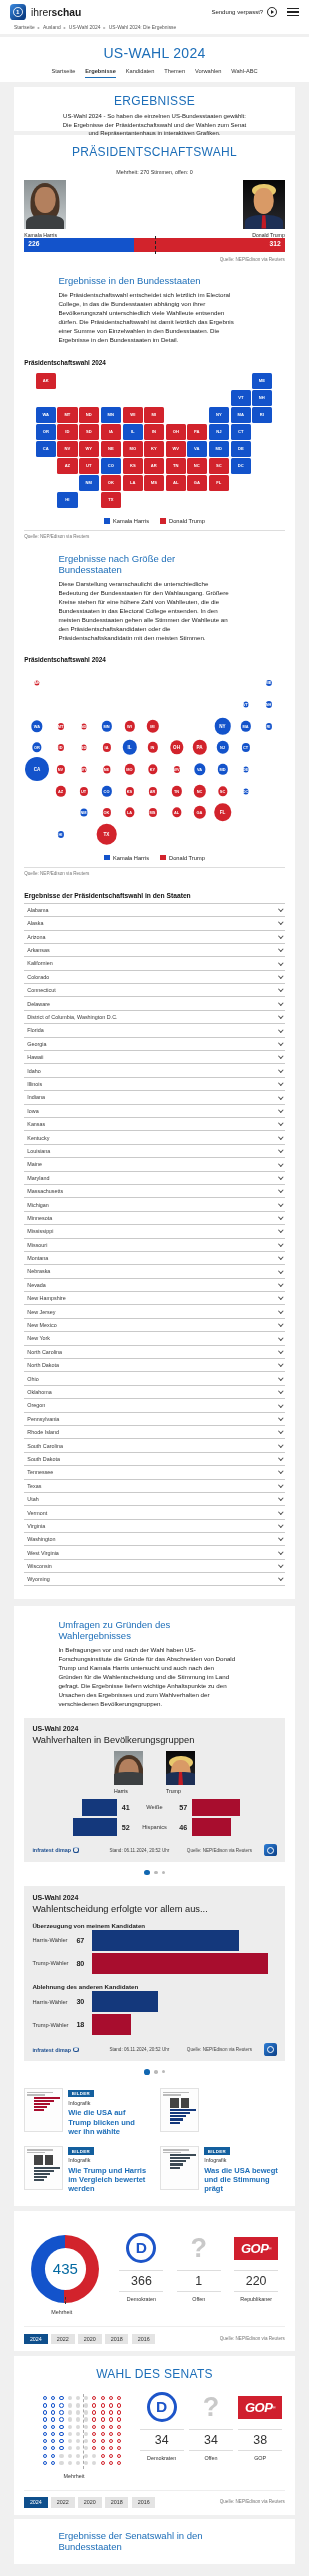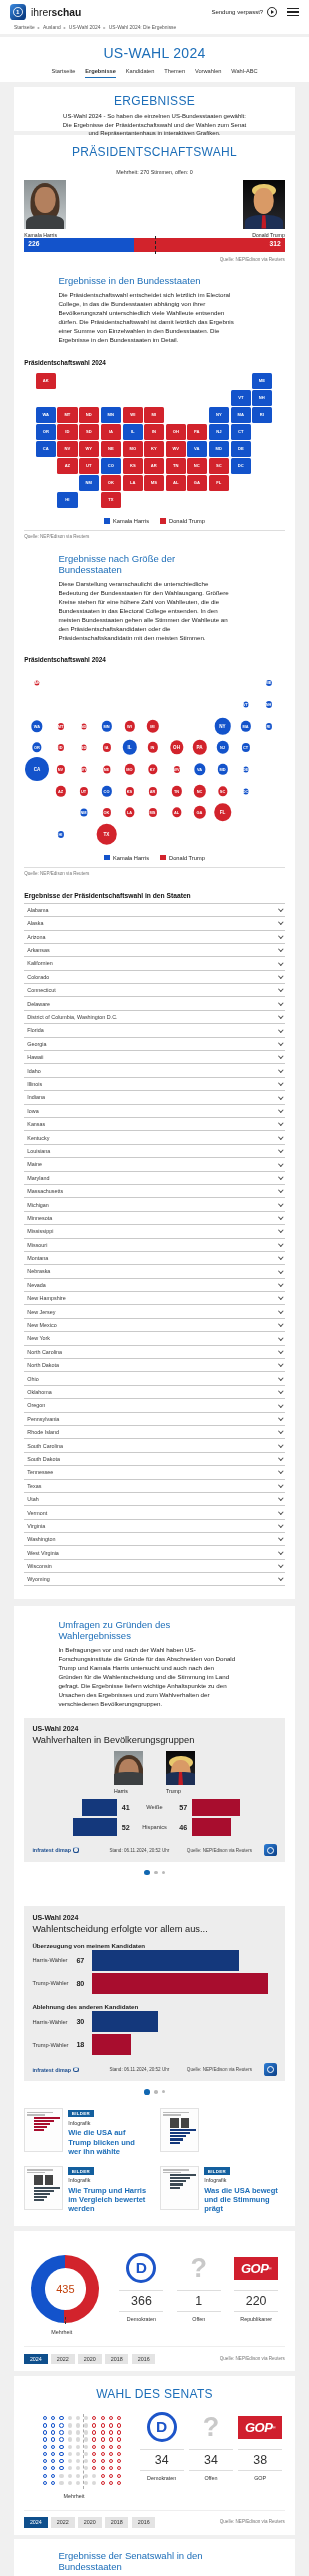--- a/index.html
+++ b/index.html
@@ -124,21 +124,21 @@
   .mini-photos { display:flex; gap:2.1px; justify-content:center; margin:2.1px 0 1.5px 0; }
   .mini-photos i { width:8.2px; height:9.8px; background:#444; display:inline-block; }
   .badge { display:inline-block; background:#135f9e; color:#fff; font-size:4.4px; font-weight:bold; letter-spacing:0.3px; padding:1.3px 3.6px; }
   .teaser .cat { font-size:5.4px; color:#333; margin-top:2.6px; }
   .teaser .t-title { font-size:7.5px; color:#1d6eb8; font-weight:bold; line-height:1.25; margin-top:2.1px; }
 
   
   .house-card { margin-top:5.2px; padding:11.3px 0 8.2px 0; }
   .congress-flex { display:flex; margin:9.3px 9.8px 0 9.8px; }
   .donut { width:68px; height:68px; border-radius:50%; background:conic-gradient(#d2232c 0 50.6%, #1353cb 50.6% 100%); position:relative; margin:3.1px 0 0 7.2px; }
-  .donut .hole { position:absolute; inset:13.4px; background:#fff; border-radius:50%; display:flex; align-items:center; justify-content:center; font-size:11px; color:#c2410c; }
+  .donut .hole { position:absolute; inset:13.4px; background:#fff; border-radius:50%; display:flex; align-items:center; justify-content:center; font-size:15px; color:#0369a1; }
   .donut .mark { position:absolute; left:50%; bottom:-1.5px; height:7.7px; border-left:1px dashed #333; }
   .mehrheit { font-size:5.4px; color:#333; text-align:center; margin-top:6.2px; }
   .party-cols { flex:1; display:flex; justify-content:space-around; margin-left:13.4px; }
   .pcol { width:44px; text-align:center; }
   .pcol .ic { height:33px; display:flex; align-items:center; justify-content:center; }
   .d-logo { width:30px; height:30px; border:3.6px solid #1d55c9; border-radius:50%; display:flex; align-items:center; justify-content:center; font-size:15.5px; font-weight:bold; color:#1d55c9; }
   .q-mark { font-size:27px; font-weight:bold; color:#c9c9c9; }
   .gop-box { width:44px; height:23px; background:#d01f2e; color:#fff; display:flex; align-items:center; justify-content:center; font-size:13px; font-weight:bold; font-style:italic; letter-spacing:-0.5px; }
   .gop-box sup { font-size:4.1px; margin-left:0.5px; }
   .pcol .nline { border-top:0.5px solid #ddd; border-bottom:0.5px solid #ddd; margin-top:5.2px; padding:3.1px 0; font-size:12.4px; color:#333; }
@@ -626,21 +626,21 @@
       <span class="src-mid">Quelle: NEP/Edison via Reuters</span>
       <span class="ard-sq"></span>
     </div>
   </div>
   <div class="dots" id="dots1">
       <span class="dot" style="width: 5.7px; height: 5.7px; background: rgb(17, 103, 177);"></span>
       <span class="dot" style="width: 3.6px; height: 3.6px; background: rgb(185, 185, 185);"></span>
       <span class="dot" style="width: 3.1px; height: 3.1px; background: rgb(185, 185, 185);"></span>
     </div>
 
-  <div class="info-box" style="margin-top:31px">
+  <div class="info-box" style="margin-top:11px">
     <div class="info-kicker">US-Wahl 2024</div>
     <div class="info-title">Wahlentscheidung erfolgte vor allem aus...</div>
     <div id="reasonGroups">
         <div class="reason-group-label">Überzeugung von meinem Kandidaten</div>
         <div class="reason-row">
           <div class="lb">Harris-Wähler</div>
           <div class="nm">67</div>
           <div>
             <div class="bar h" style="width: 79.7619%;"></div>
           </div>

